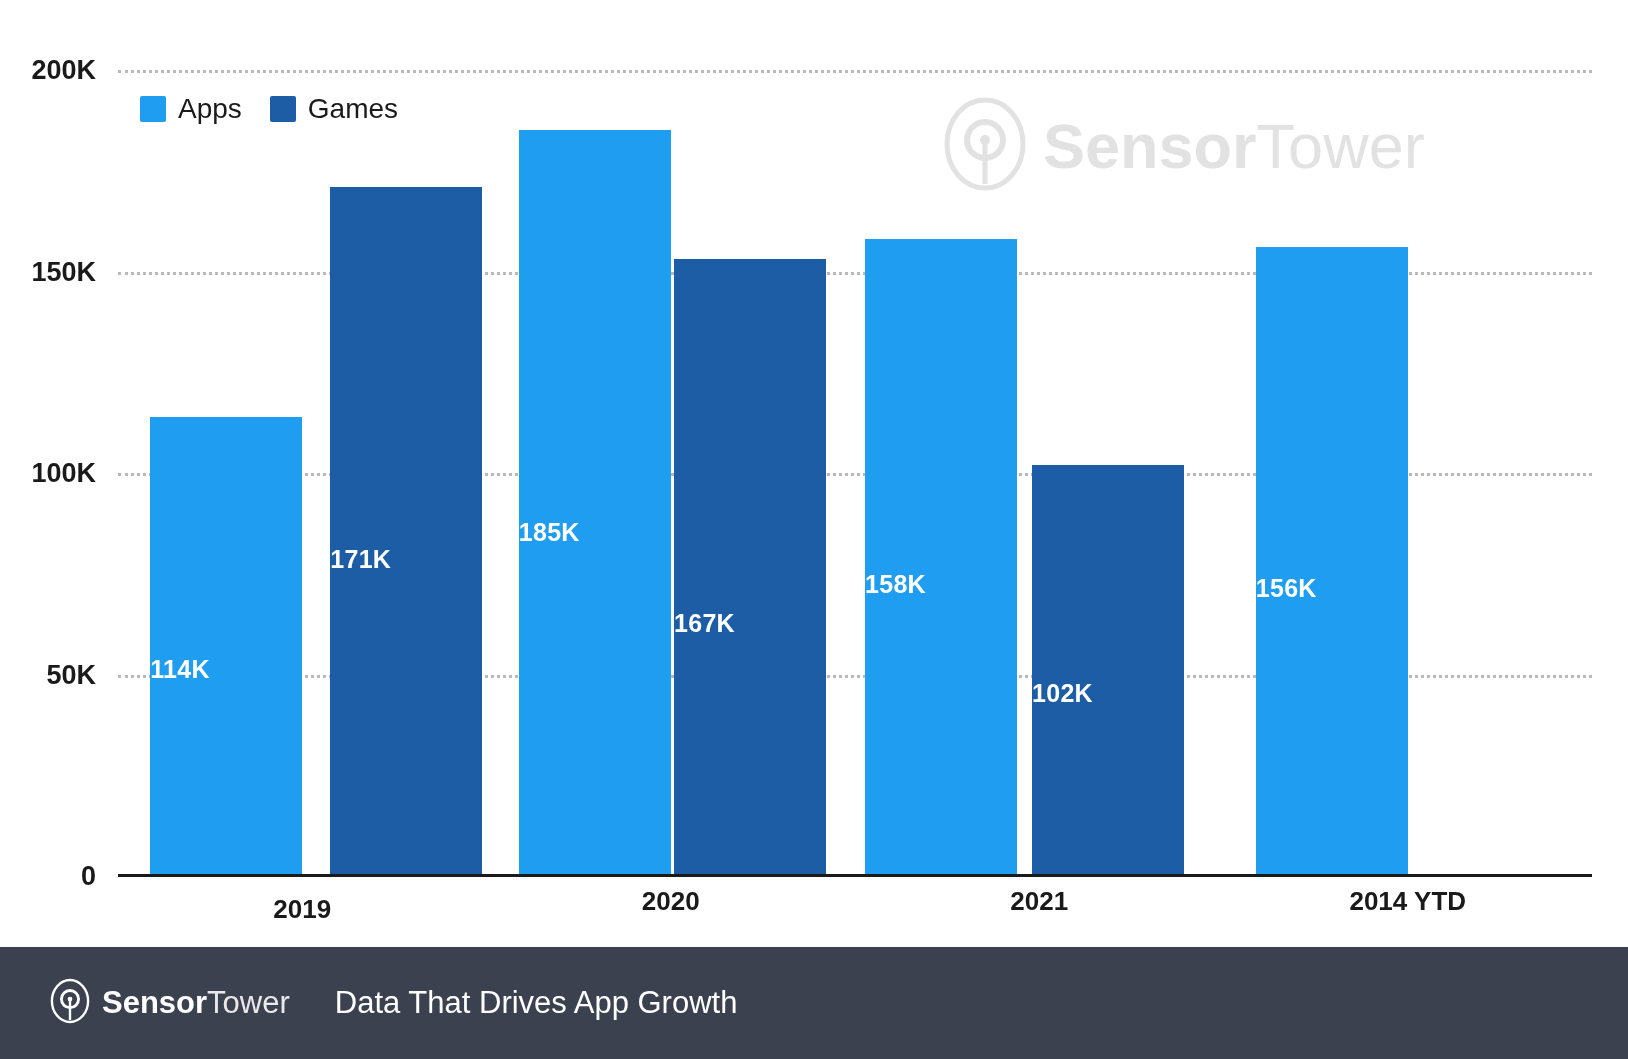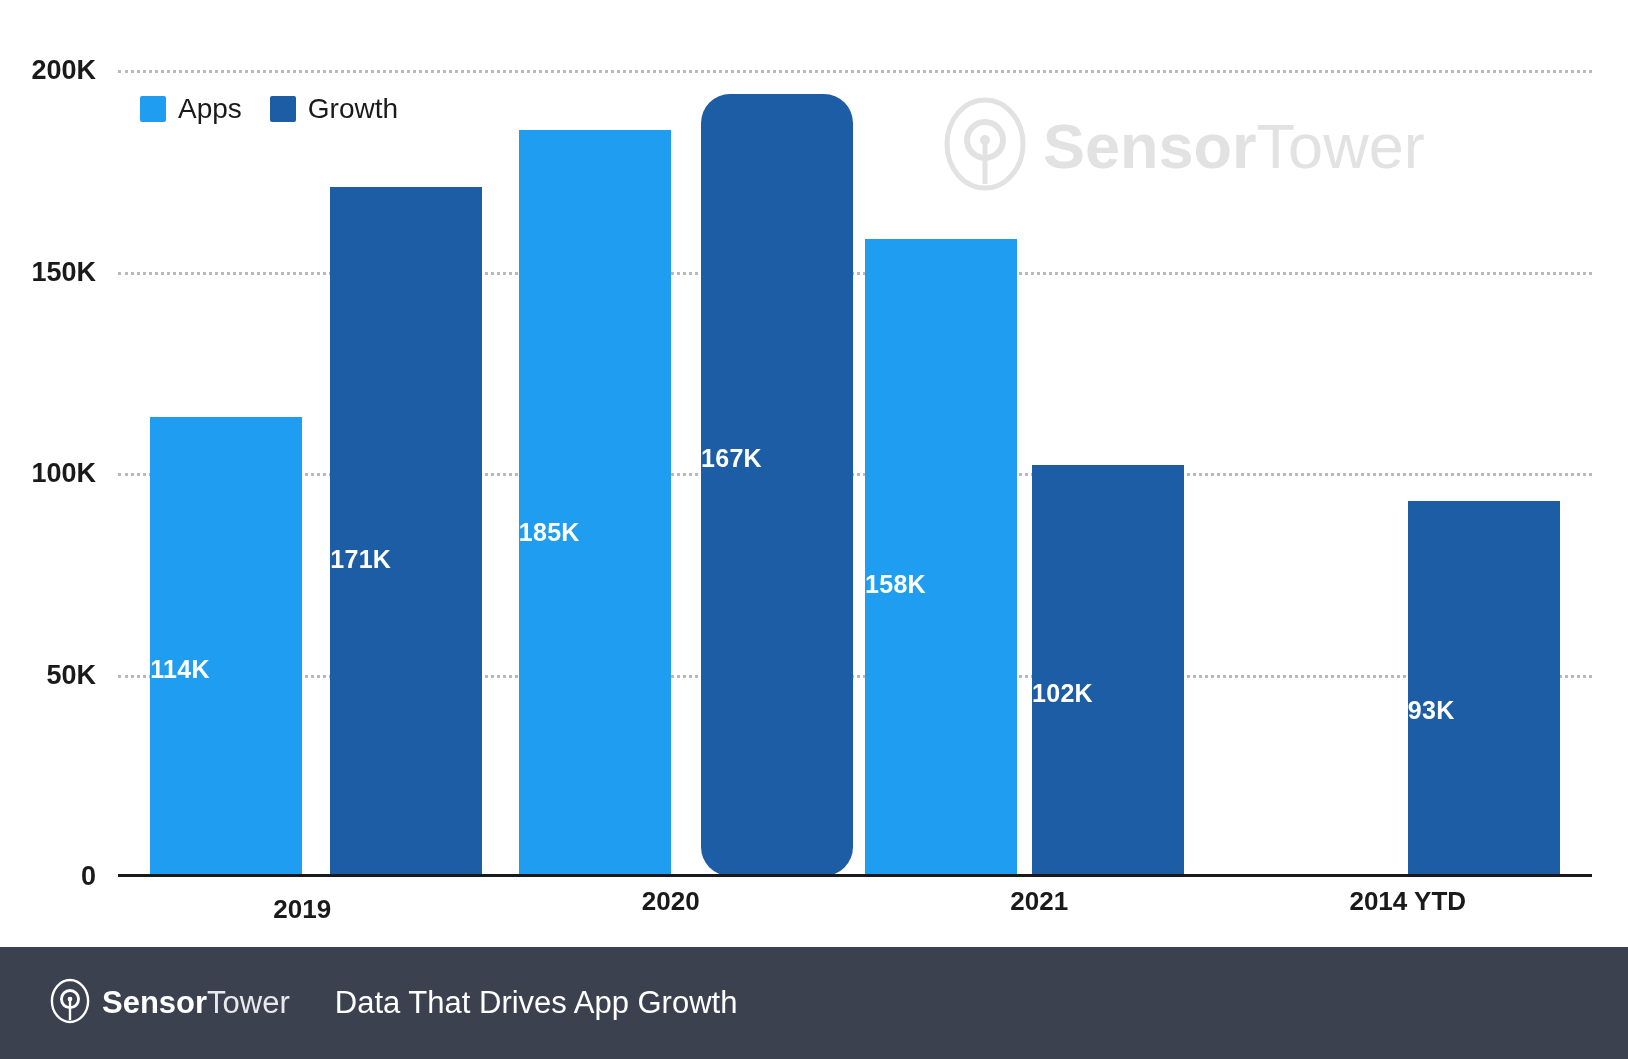--- a/index.html
+++ b/index.html
@@ -201,31 +201,31 @@
       <div class="gridline" style="top: 0px;"></div>
       <div class="bar apps" style="left: 32.25px; width: 152px; height: 459.42px; margin-top: 15px;">
         <div class="bar-value" style="top: 238.898px;">114K</div>
       </div>
       <div class="bar games" style="left: 184.25px; width: 152px; height: 689.13px; margin-left: 28px;">
         <div class="bar-value" style="top: 358.348px;">171K</div>
       </div>
       <div class="bar apps" style="left: 400.75px; width: 152px; height: 745.55px;">
         <div class="bar-value" style="top: 387.686px;">185K</div>
       </div>
-      <div class="bar games" style="left: 583px; width: 152px; height: 782px; border-radius: 29px;">
+      <div class="bar games" style="left: 556px; width: 152px; height: 617px;">
         <div class="bar-value" style="top: 349.965px;">167K</div>
       </div>
       <div class="bar apps" style="left: 747px; width: 152px; height: 636.74px;">
         <div class="bar-value" style="top: 331.105px;">158K</div>
       </div>
       <div class="bar games" style="left: 914px; width: 152px; height: 411.06px;">
         <div class="bar-value" style="top: 213.751px;">102K</div>
       </div>
-      <div class="bar games" style="left: 1289.75px; width: 152px; height: 374.79px;">
-        <div class="bar-value" style="top: 194.891px;">93K</div>
+      <div class="bar apps" style="left: 1137.75px; width: 152px; height: 628.68px;">
+        <div class="bar-value" style="top: 326.914px;">156K</div>
       </div>
     </div>
 
   <div id="ytick-container">
       <div class="ytick-label" style="top: 876px;">0</div>
       <div class="ytick-label" style="top: 674.5px;">50K</div>
       <div class="ytick-label" style="top: 473px;">100K</div>
       <div class="ytick-label" style="top: 271.5px;">150K</div>
       <div class="ytick-label" style="top: 70px;">200K</div>
     </div>
@@ -239,21 +239,21 @@
       <div class="xtick-label" style="left: 1407.75px;">2014 YTD</div>
     </div>
 
   <div class="legend">
     <div class="legend-item">
       <span class="legend-swatch apps"></span>
       <span class="legend-label">Apps</span>
     </div>
     <div class="legend-item">
       <span class="legend-swatch games"></span>
-      <span class="legend-label">Growth</span>
+      <span class="legend-label">Games</span>
     </div>
   </div>
 
   <div class="watermark">
     <span style="display:block;">
       <svg width="84" height="96" viewBox="0 0 84 96" fill="none">
         <ellipse cx="42" cy="48" rx="38" ry="44" stroke="#e2e2e2" stroke-width="5" fill="none"></ellipse>
         <circle cx="42" cy="44" r="18" stroke="#e2e2e2" stroke-width="6" fill="none"></circle>
         <circle cx="42" cy="44" r="5" fill="#e2e2e2"></circle>
         <rect x="39.5" y="44" width="5" height="44" fill="#e2e2e2"></rect>

